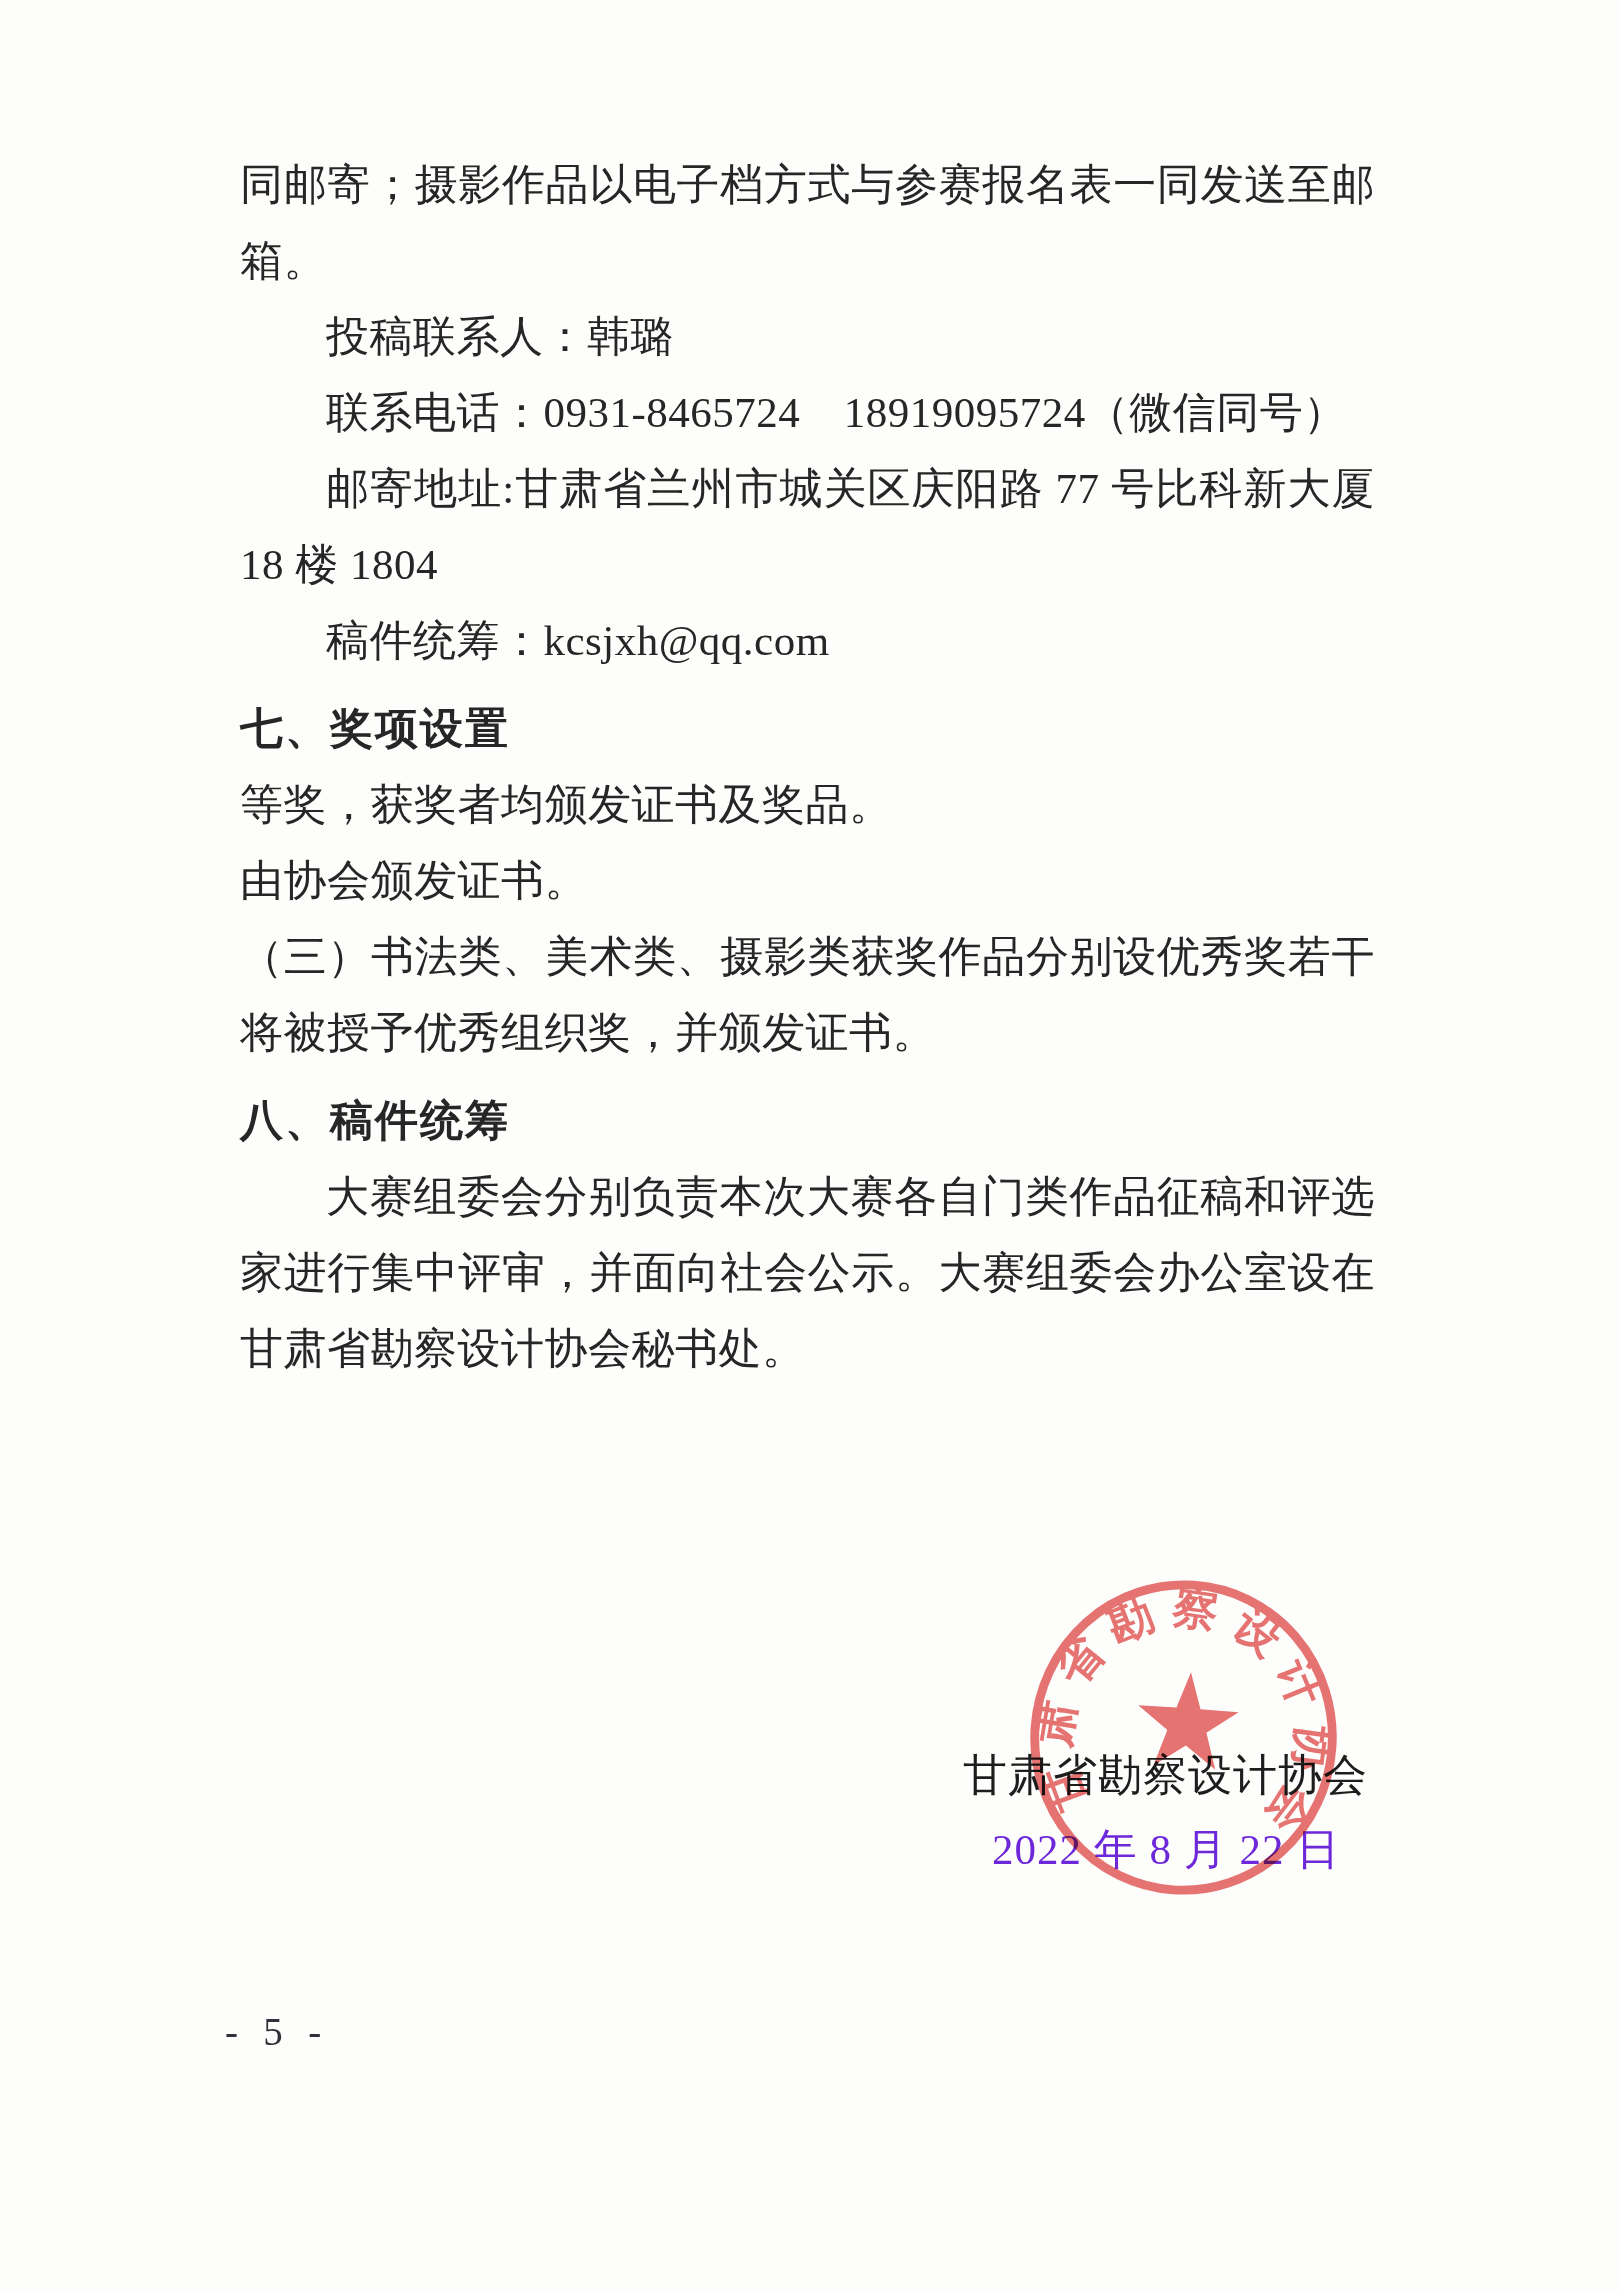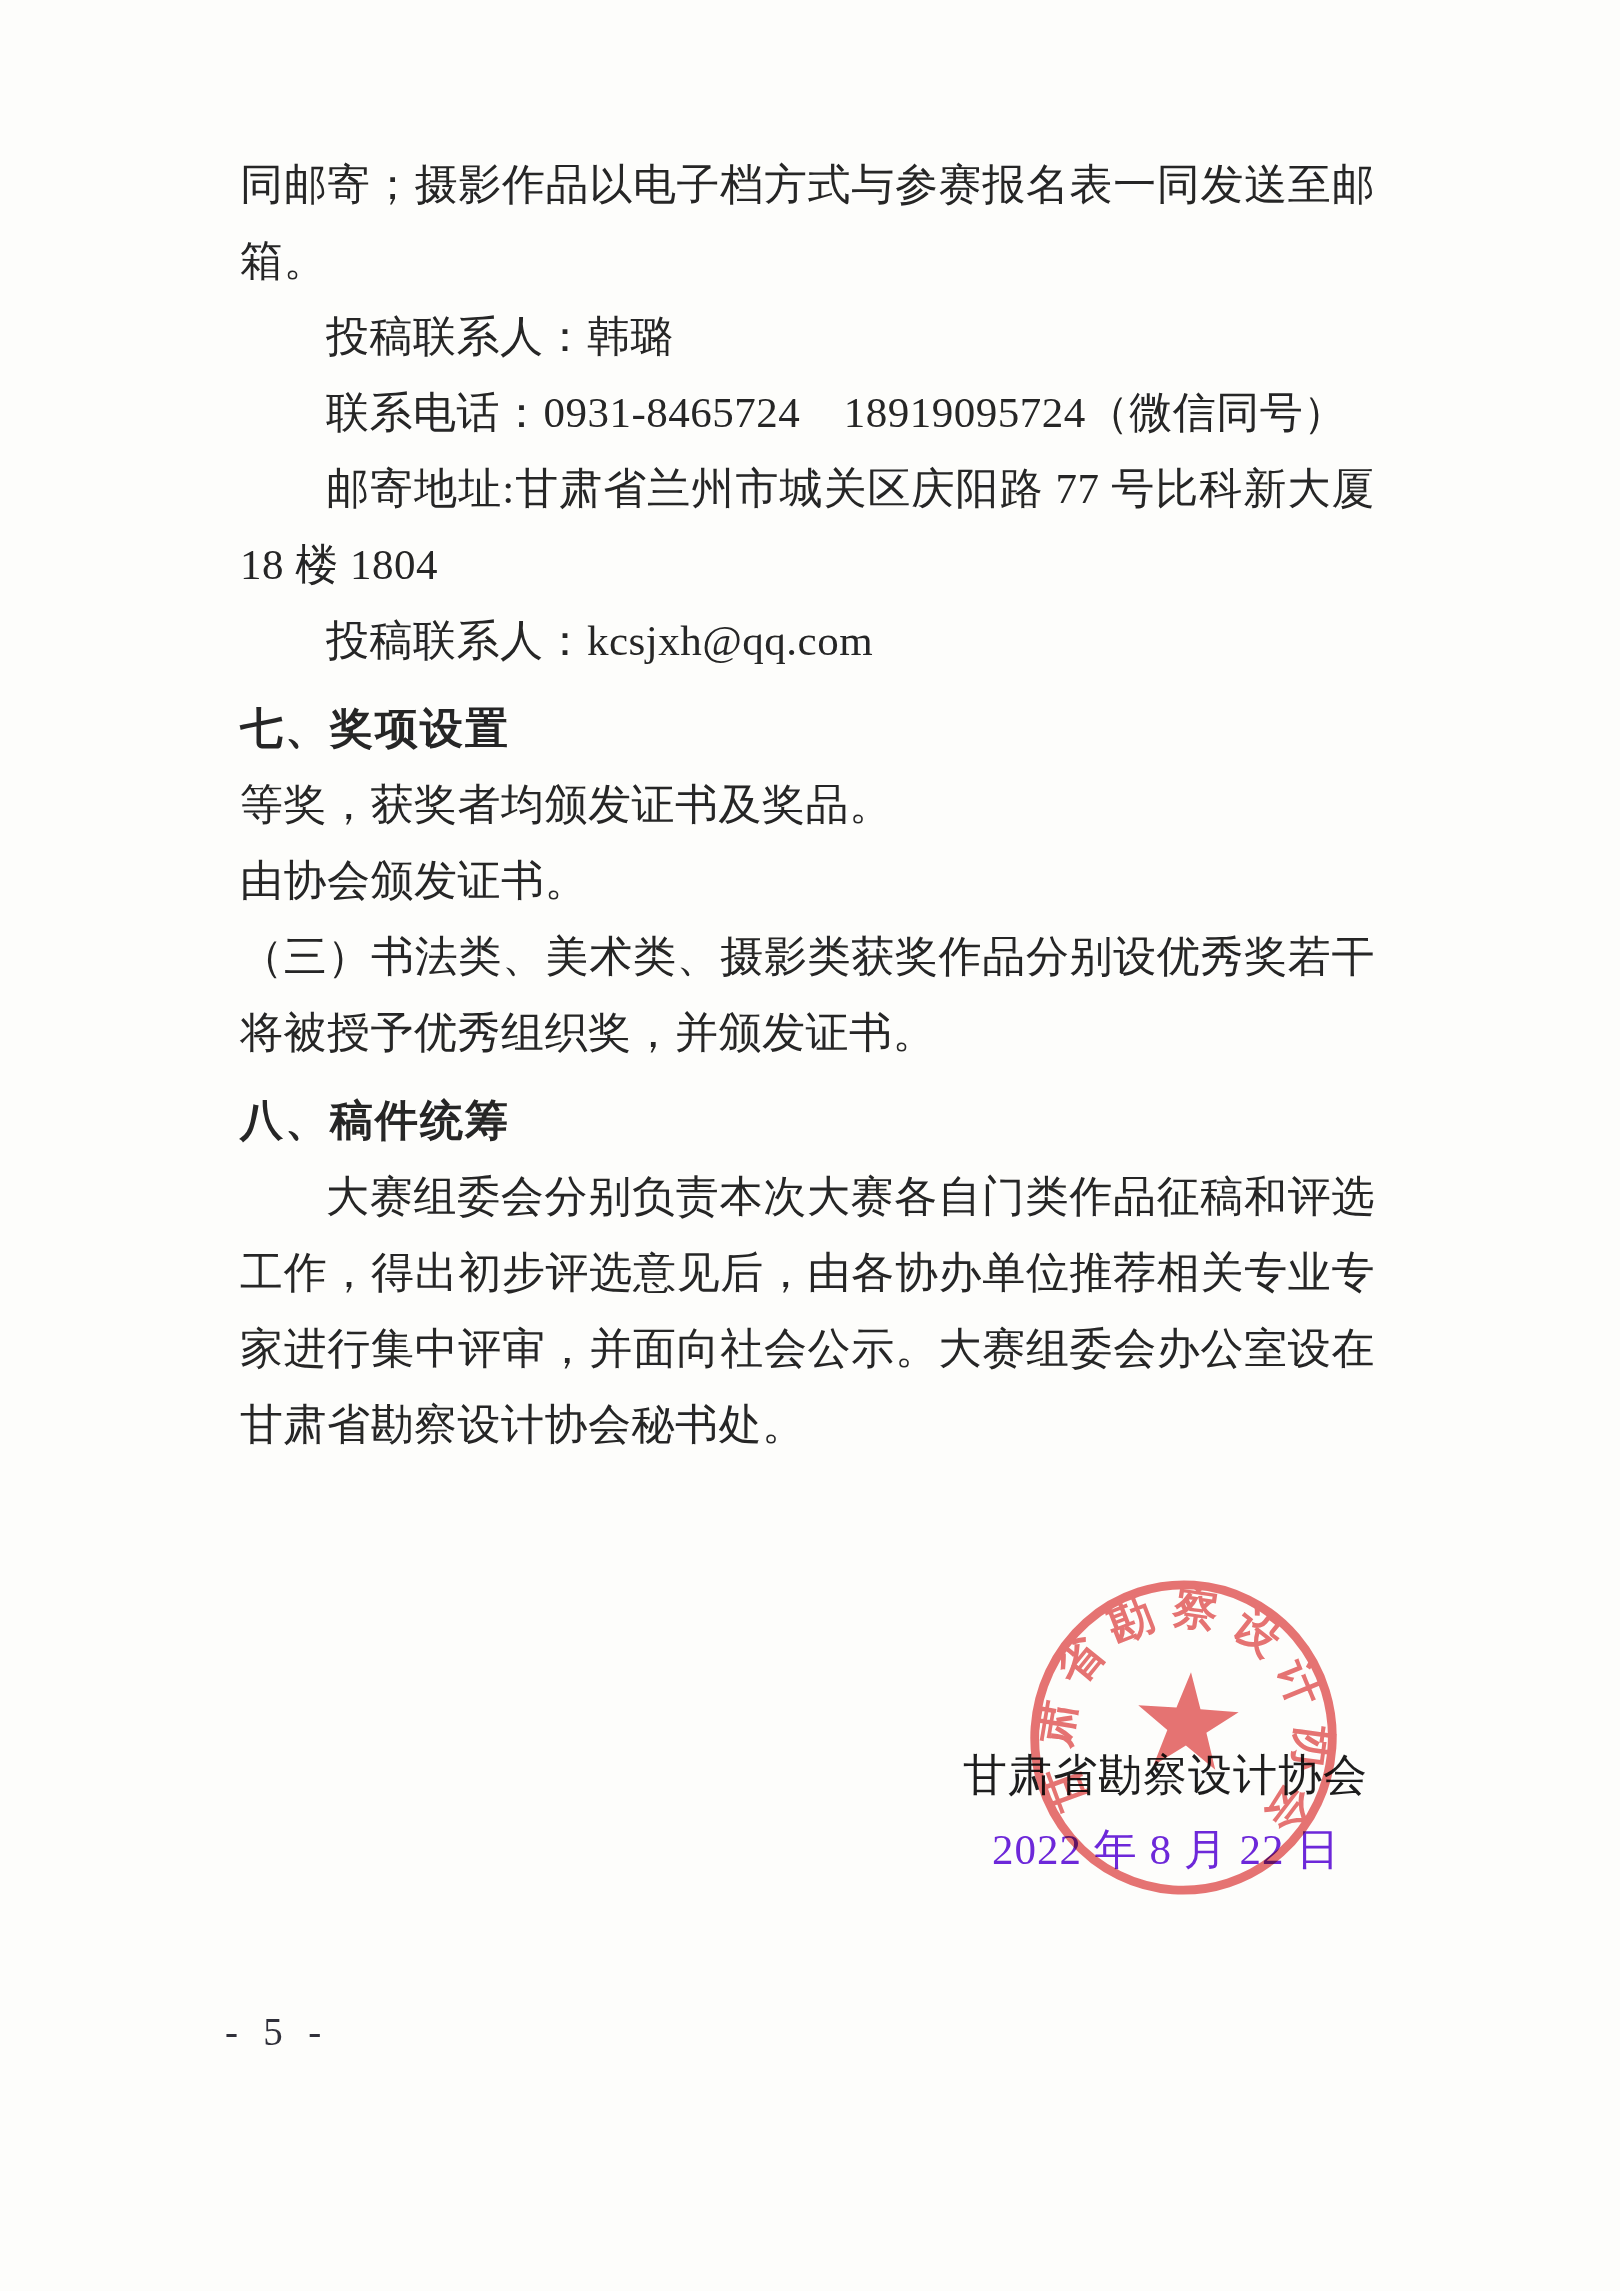--- a/index.html
+++ b/index.html
@@ -49,29 +49,28 @@
 
 <div class="page">
 
   <div class="textblock">
     <div class="line just">同邮寄；摄影作品以电子档方式与参赛报名表一同发送至邮</div>
     <div class="line">箱。</div>
     <div class="line indent">投稿联系人：韩璐</div>
     <div class="line indent">联系电话：0931-8465724　18919095724（微信同号）</div>
     <div class="line indent just">邮寄地址:甘肃省兰州市城关区庆阳路 77 号比科新大厦</div>
     <div class="line">18 楼 1804</div>
-    <div class="line indent">投稿联系人：kcsjxh@qq.com</div>
+    <div class="line indent">稿件统筹：kcsjxh@qq.com</div>
     <div class="line heading">七、奖项设置</div>
     <div class="line">等奖，获奖者均颁发证书及奖品。</div>
     <div class="line">由协会颁发证书。</div>
     <div class="line just">（三）书法类、美术类、摄影类获奖作品分别设优秀奖若干</div>
     <div class="line">将被授予优秀组织奖，并颁发证书。</div>
     <div class="line heading">八、稿件统筹</div>
     <div class="line indent just">大赛组委会分别负责本次大赛各自门类作品征稿和评选</div>
-    <div class="line just">工作，得出初步评选意见后，由各协办单位推荐相关专业专</div>
     <div class="line just">家进行集中评审，并面向社会公示。大赛组委会办公室设在</div>
     <div class="line">甘肃省勘察设计协会秘书处。</div>
   </div>
 
   <div class="sig-org">甘肃省勘察设计协会</div>
   <div class="sig-date">2022 年 8 月 22 日</div>
 
   <svg class="stamp" viewBox="0 0 330 334" xmlns="http://www.w3.org/2000/svg">
     <g transform="rotate(4 165 167)">
       <ellipse cx="165" cy="167" rx="152" ry="156" fill="none" stroke="#e25555" stroke-width="9"></ellipse>

